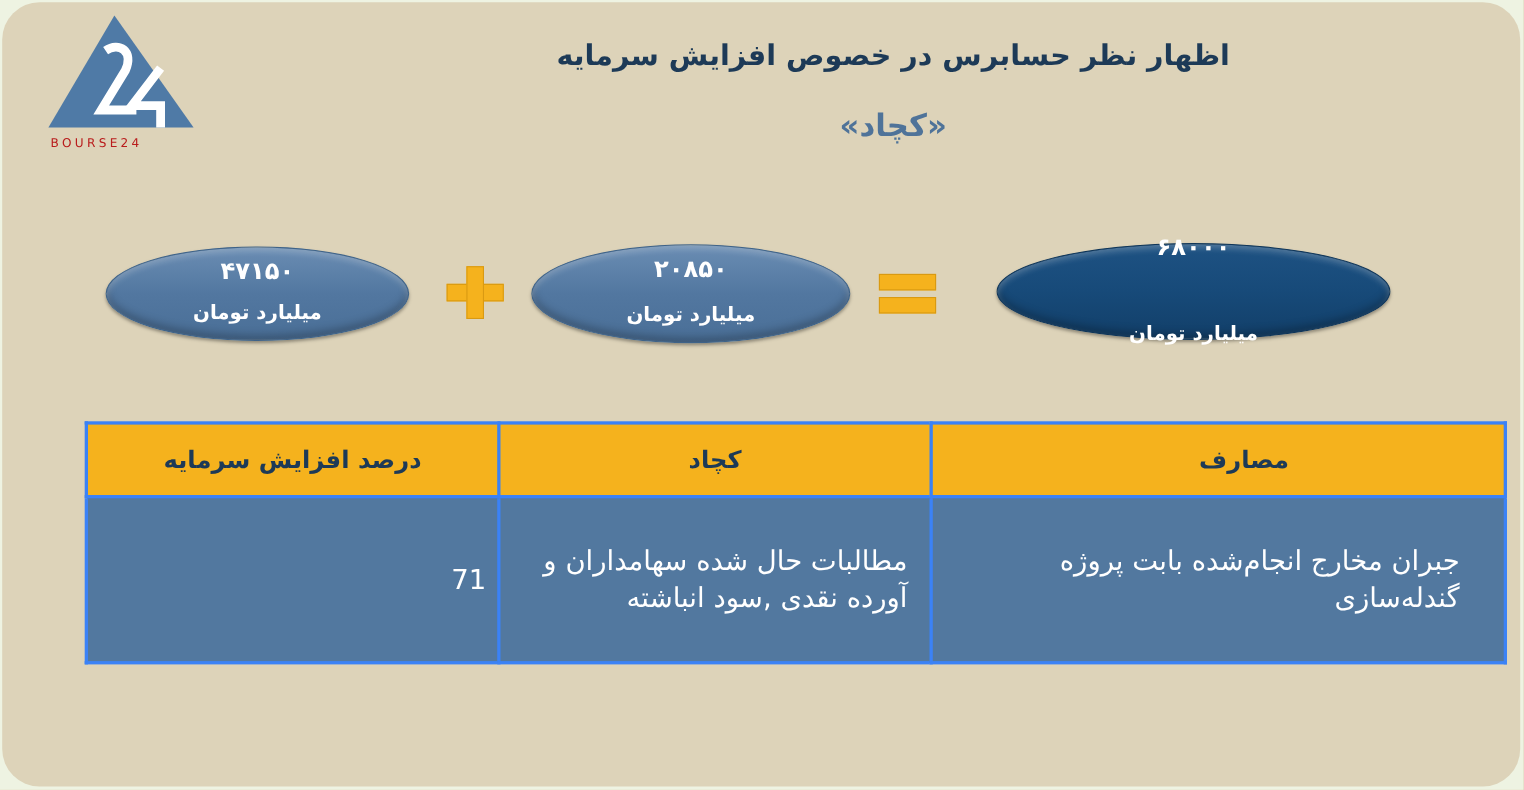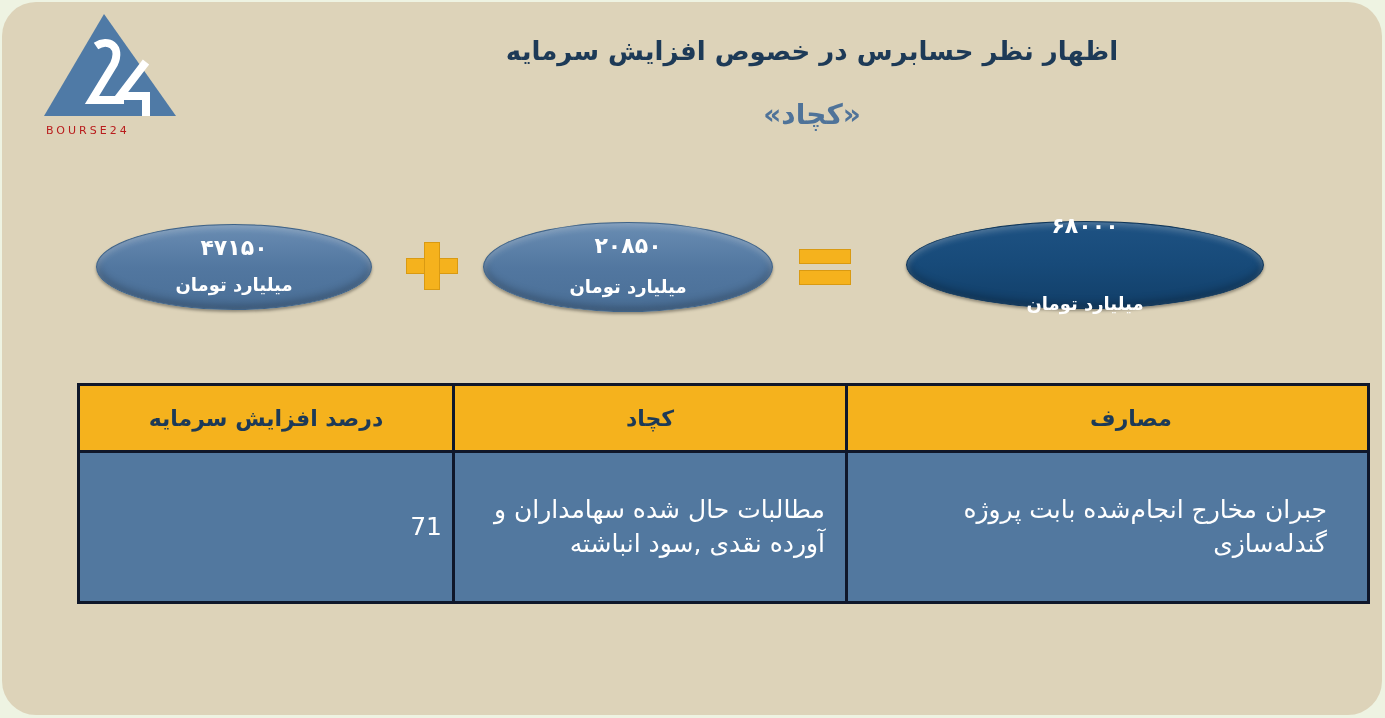--- a/index.html
+++ b/index.html
@@ -43,21 +43,21 @@
     .oval .unit { font-size: 18px; font-weight: bold; line-height: 30px; margin-top: 12px; }
     .plus-h { position: absolute; left: 404px; top: 256px; width: 50px; height: 14px; background: #f5b21d; border: 1px solid #d99a12; }
     .plus-v { position: absolute; left: 422px; top: 240px; width: 14px; height: 46px; background: #f5b21d; border: 1px solid #d99a12; }
     .eq1 { position: absolute; left: 797px; top: 247px; width: 50px; height: 13px; background: #f5b21d; border: 1px solid #d99a12; }
     .eq2 { position: absolute; left: 797px; top: 268px; width: 50px; height: 13px; background: #f5b21d; border: 1px solid #d99a12; }
     table.grid {
       position: absolute; left: 75px; top: 381px; width: 1235px; height: 221px;
       border-collapse: collapse; direction: rtl;
       table-layout: fixed;
     }
-    table.grid th, table.grid td { border: 3px solid #0f172a; }
+    table.grid th, table.grid td { border: 3px solid #3b82f6; }
     table.grid th {
       background: #f5b21d; height: 62px;
       font-size: 22px; font-weight: bold; color: #1d3a57;
     }
     table.grid td {
       background: #52789f; color: #ffffff;
       font-size: 25px; line-height: 34px; padding: 6px 10px;
     }
     .col-expense { width: 470px; padding-left: 48px; }
     .col-sources { width: 388px; }

